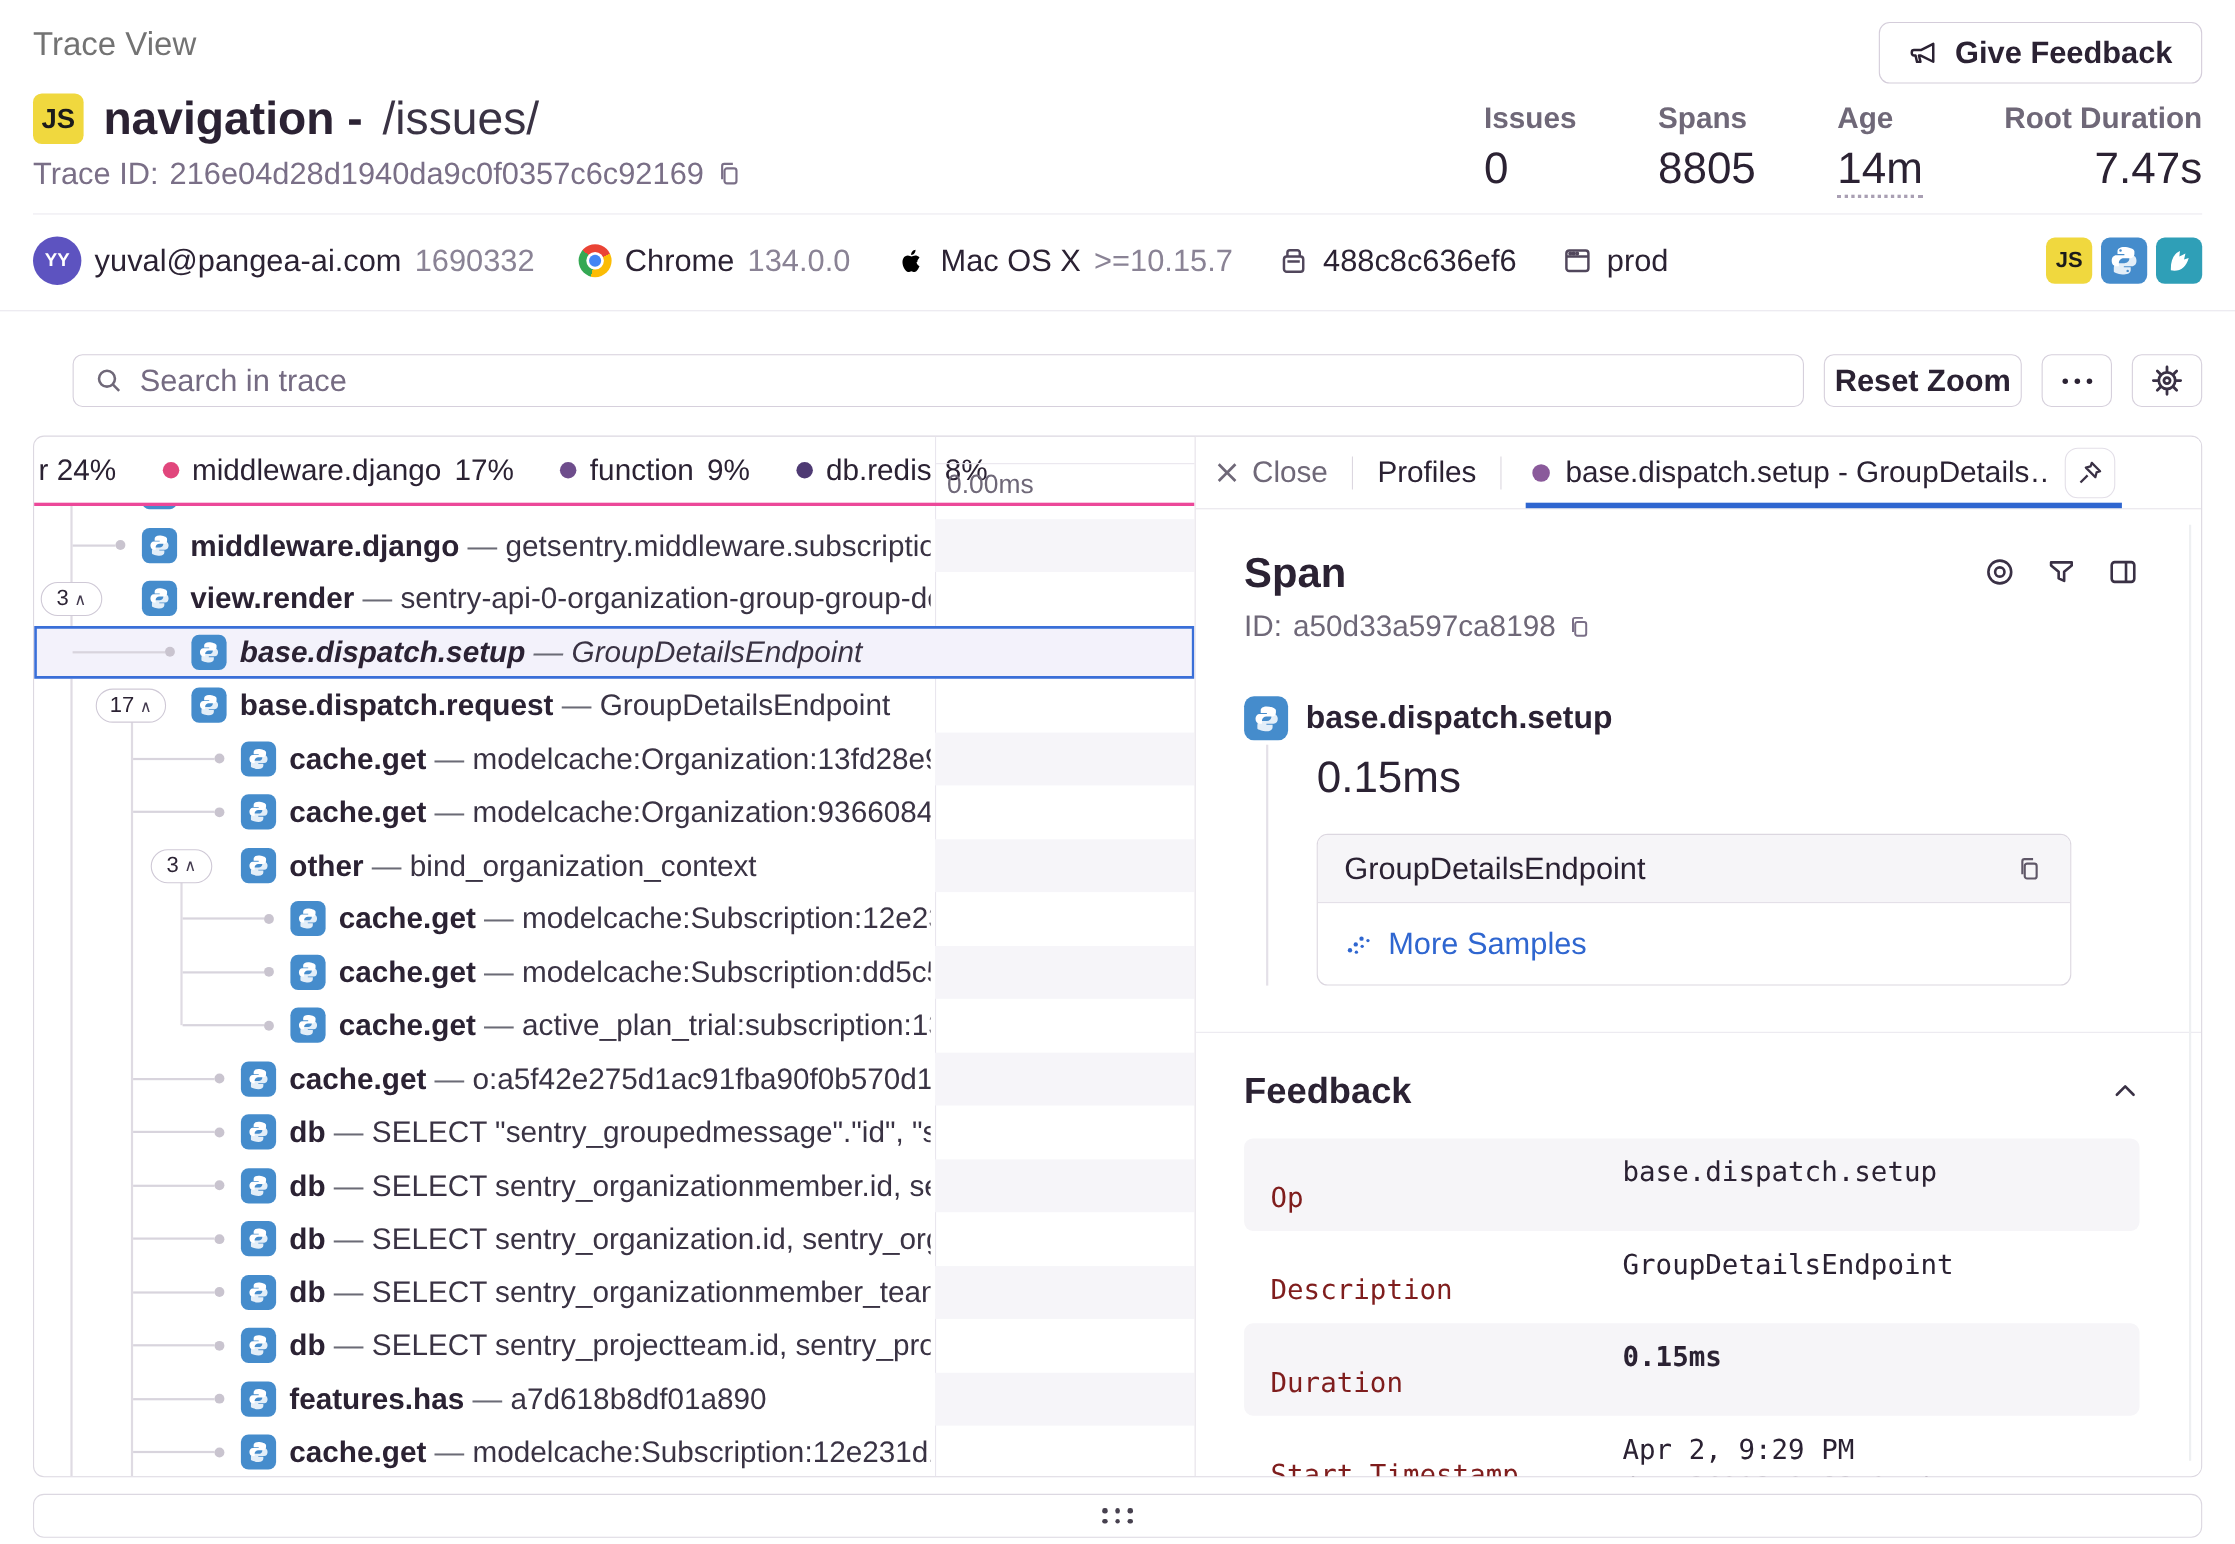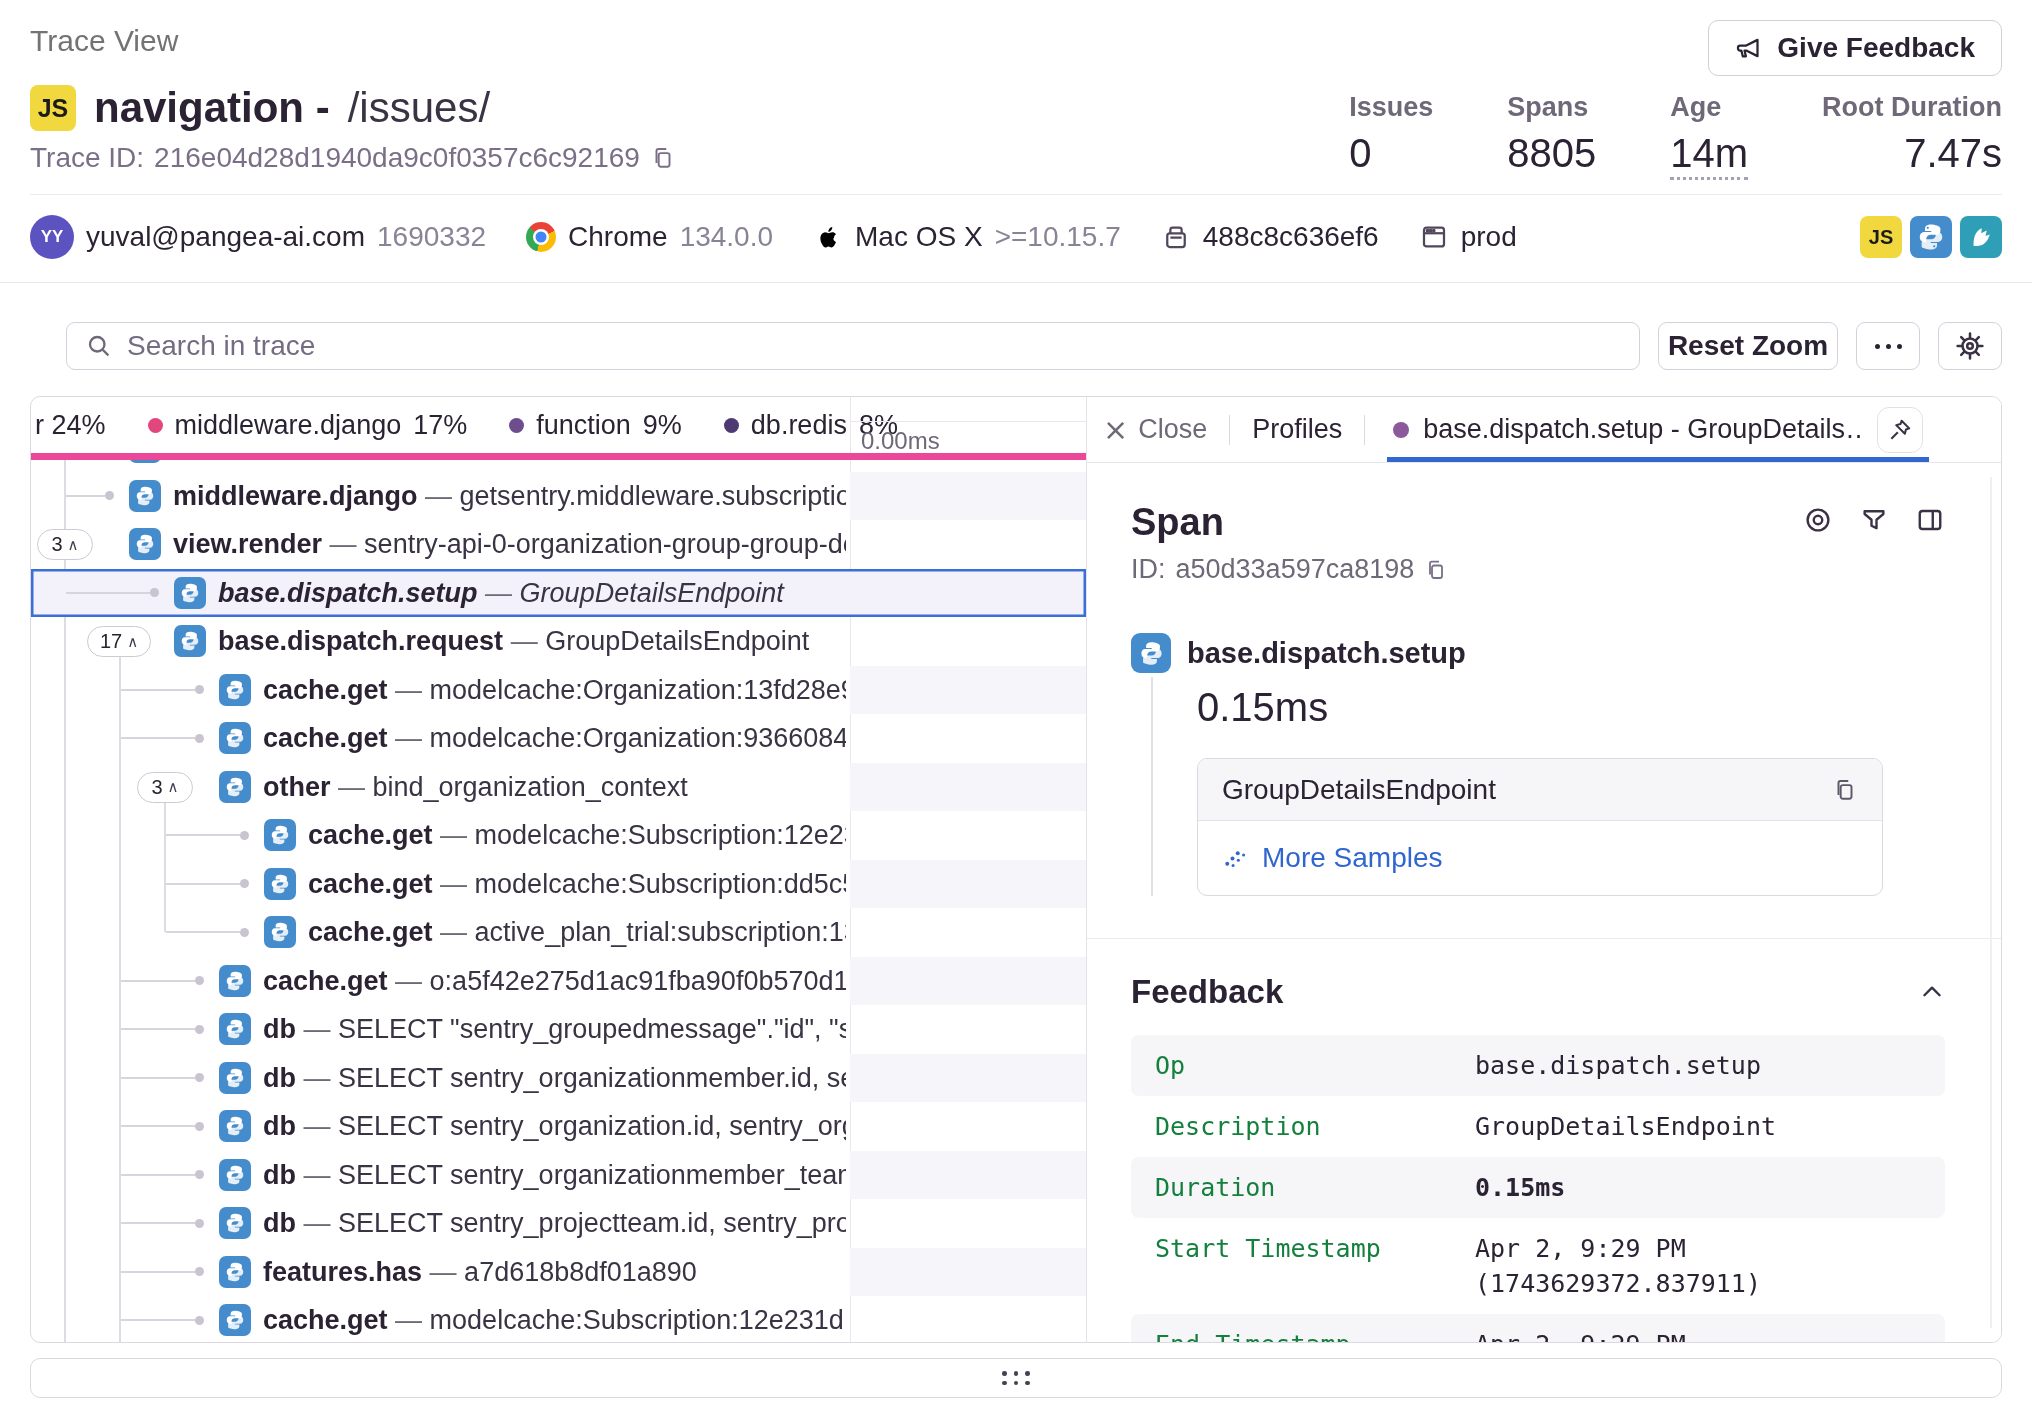--- a/index.html
+++ b/index.html
@@ -59,21 +59,21 @@
     align-items:center; justify-content:center; cursor:pointer; color:#2b2233; }
   .reset { width:180px; font-size:28px; font-weight:700; }
   .dots3 { width:64px; gap:6px; }
   .dots3 i { width:5px; height:5px; border-radius:50%; background:#2b2233; }
   .gearbtn { width:64px; color:#3a3145; }
 
   
   .panel { position:absolute; left:30px; top:396px; width:1972px; height:947px;
     border:1.5px solid #dcd8e1; border-radius:10px; background:#fff; overflow:hidden; }
   .panel-head { position:absolute; left:0; top:0; width:1055px; height:63px;
-    border-bottom:7px solid #ec4899; display:flex; align-items:center; gap:42px; padding-left:4px;
+    border-bottom:3px solid #ec4899; display:flex; align-items:center; gap:42px; padding-left:4px;
     font-size:27px; color:#2b2233; overflow:hidden; }
   .leg-item { display:flex; align-items:center; gap:12px; white-space:nowrap; }
   .leg-dot { width:15px; height:15px; border-radius:50%; }
   .col-sep { position:absolute; left:819px; top:0; bottom:0; width:1px; background:#e9e6ee; }
   .axis-cell { position:absolute; left:820px; top:24px; width:235px; height:39px;
     border-top:1px solid #e9e6ee; font-size:24px; color:#6f6878; padding:5px 0 0 10px; }
 
   
   .tree { position:absolute; left:0; top:63px; width:1055px; bottom:0; overflow:hidden; }
   .rail { position:absolute; width:2px; background:#dfdbe3; }
@@ -144,21 +144,21 @@
     display:flex; align-items:center; justify-content:space-between; padding:0 24px; font-size:28px; color:#2b2233; }
   .samplebox .bb { height:74px; display:flex; align-items:center; padding:0 24px; }
   .more-link { display:flex; align-items:center; gap:12px; font-size:28px; color:#2f66d0; cursor:pointer; }
   .dsep { height:1px; background:#ece9f0; margin:42px -56px 34px -44px; }
   .gen-head { display:flex; align-items:center; justify-content:space-between; }
   .gen-title { font-size:33px; font-weight:700; color:#2b2233; }
   .gen-chev { color:#3a3145; cursor:pointer; }
   .gtable { margin-top:24px; font-family:"DejaVu Sans Mono", monospace; font-size:25px; }
   .grow { display:flex; padding:13px 24px; border-radius:8px; line-height:1.4; }
   .grow.shade { background:#f6f5f8; }
-  .gkey { width:320px; flex:none; color:#15803d; }
+  .gkey { width:320px; flex:none; color:#7f1d1d;margin-top:23px; }
   .gval { color:#2b2233; }
   .gval.bold { font-weight:700; }
   .dscroll { position:absolute; right:9px; top:80px; bottom:14px; width:2px; background:#eef0f2; }
 
   
   .bottombar { position:absolute; left:30px; top:1358px; width:1972px; height:40px;
     border:1.5px solid #dcd8e1; border-radius:10px; background:#fff;
     display:flex; align-items:center; justify-content:center; cursor:grab; }
   .grip { display:grid; grid-template-columns:repeat(3,4.5px); grid-template-rows:repeat(2,4.5px);
     gap:5px 7px; }

